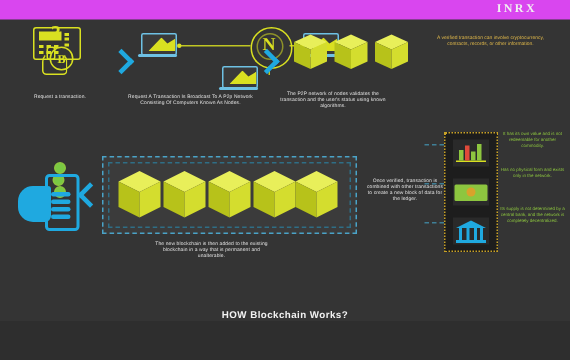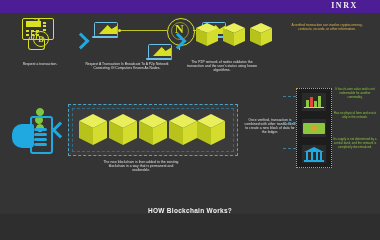--- a/index.html
+++ b/index.html
@@ -7,21 +7,21 @@
     width:380px;height:214px;overflow:hidden;position:relative;
     font-family:"Liberation Sans","DejaVu Sans",sans-serif;
     background:#343434;
     color:#e8e8e8;
   }
   .stage{position:absolute;inset:0;}
 
   
   .header{
     position:absolute;top:0;left:0;width:380px;height:13px;
-    background:#4c1d95;
+    background:#d946ef;
   }
   .brand{
     position:absolute;right:22px;top:1px;
     font-size:8px;font-weight:bold;letter-spacing:1.6px;
     color:#f0f0f0;font-family:"Liberation Serif","DejaVu Serif",serif;
   }
 
   
   .cap{
     position:absolute;text-align:center;line-height:1.22;

